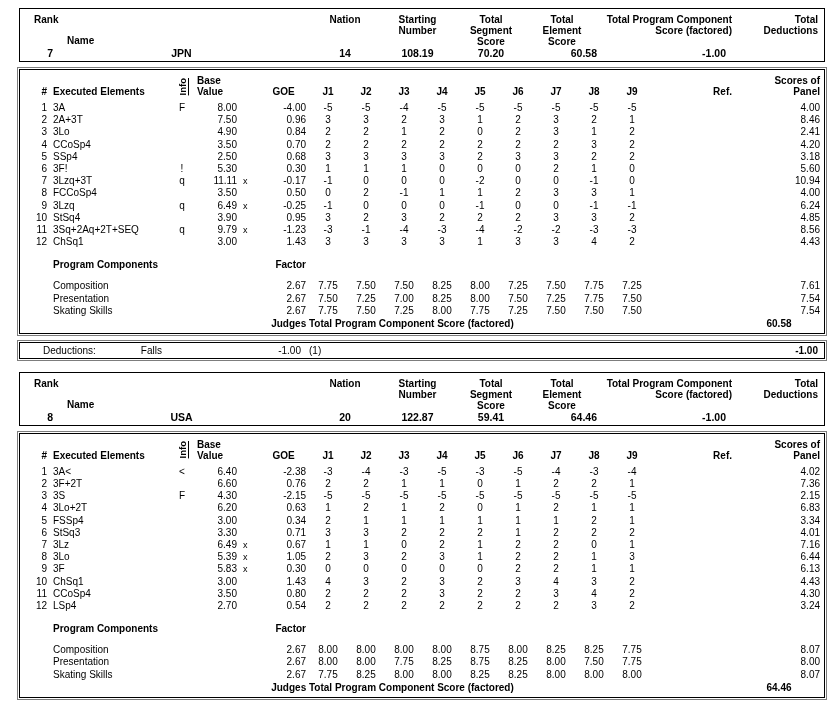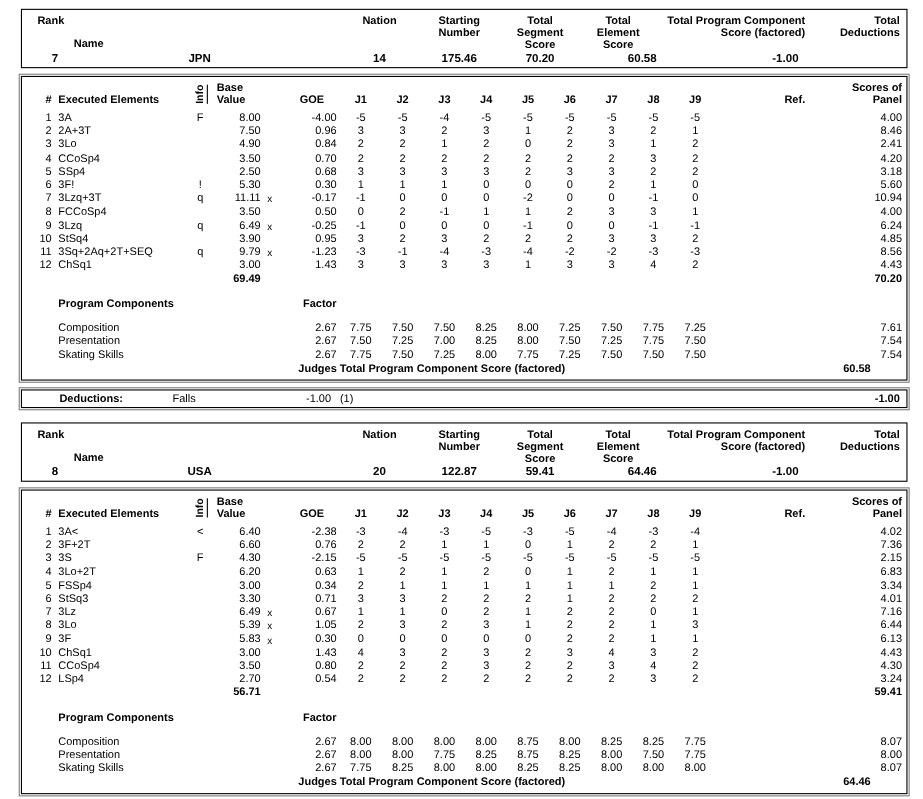--- a/index.html
+++ b/index.html
@@ -35,21 +35,21 @@
   tbody.el-rows tr, tr.num-row { height:12.2px; }
   .b { font-weight:bold; }
   tr.spacer td { height:9px; }
   tr.pc-head td { height:14px; vertical-align:bottom; }
   tr.jt-row td { height:13px; vertical-align:bottom;text-align:center; }
   .x-mark { font-size:9px; }
 
   
   .ded-bar { height:17px; display:flex; align-items:center; font-size:10px; }
   .ded-left { width:289px; display:flex; align-items:center; }
-  .ded-label { font-weight:bold; margin-left:34px; }
+  .ded-label { font-weight:normal; margin-left:23px; }
   .ded-reason { margin-left:45px; }
   .ded-val { margin-left:auto; padding-right:8px; }
   .ded-count { }
   .ded-total { margin-left:auto; font-weight:bold; padding-right:6px; }
 
   .gap { height:13px; }
 </style>
 </head>
 <body>
 
@@ -71,21 +71,21 @@
 Score</div>
         <div class="t-r">Total Program Component
 Score (factored)</div>
         <div class="t-r">Total
 Deductions</div>
       </div>
       <div class="hgrid vgrid">
         <div class="v-rank">7</div>
         <div class="t-c">JPN</div>
         <div class="t-c">14</div>
-        <div class="t-c">175.46</div>
+        <div class="t-c">108.19</div>
         <div class="t-c">70.20</div>
         <div class="t-r">60.58</div>
         <div class="t-r" style="padding-right:6px">-1.00</div>
       </div>
     </div>
 
     <div class="box dbl elements-box">
       <table class="score-table">
         <colgroup>
           <col class="c-num">
@@ -365,39 +365,20 @@
               <td class="t-c">3</td>
               <td class="t-c">3</td>
               <td class="t-c">4</td>
               <td class="t-c">2</td>
               <td></td>
               <td class="t-r">4.43</td>
             </tr>
 
         </tbody>
         <tbody>
-          <tr class="num-row">
-            <td></td>
-              <td></td>
-              <td></td>
-            <td class="t-r b">69.49</td>
-            <td></td>
-              <td></td>
-            <td></td>
-              <td></td>
-              <td></td>
-              <td></td>
-              <td></td>
-              <td></td>
-              <td></td>
-              <td></td>
-              <td></td>
-            <td></td>
-            <td class="t-r b">70.20</td>
-          </tr>
           <tr class="spacer">
               <td colspan="17"></td>
             </tr>
           <tr class="pc-head">
             <td></td>
             <td colspan="4" class="t-l b">Program Components</td>
             <td class="t-r b">Factor</td>
             <td colspan="9"></td>
               <td></td>
               <td></td>
@@ -793,39 +774,20 @@
               <td class="t-c">2</td>
               <td class="t-c">2</td>
               <td class="t-c">3</td>
               <td class="t-c">2</td>
               <td></td>
               <td class="t-r">3.24</td>
             </tr>
 
         </tbody>
         <tbody>
-          <tr class="num-row">
-            <td></td>
-              <td></td>
-              <td></td>
-            <td class="t-r b">56.71</td>
-            <td></td>
-              <td></td>
-            <td></td>
-              <td></td>
-              <td></td>
-              <td></td>
-              <td></td>
-              <td></td>
-              <td></td>
-              <td></td>
-              <td></td>
-            <td></td>
-            <td class="t-r b">59.41</td>
-          </tr>
           <tr class="spacer">
               <td colspan="17"></td>
             </tr>
           <tr class="pc-head">
             <td></td>
             <td colspan="4" class="t-l b">Program Components</td>
             <td class="t-r b">Factor</td>
             <td colspan="9"></td>
               <td></td>
               <td></td>

